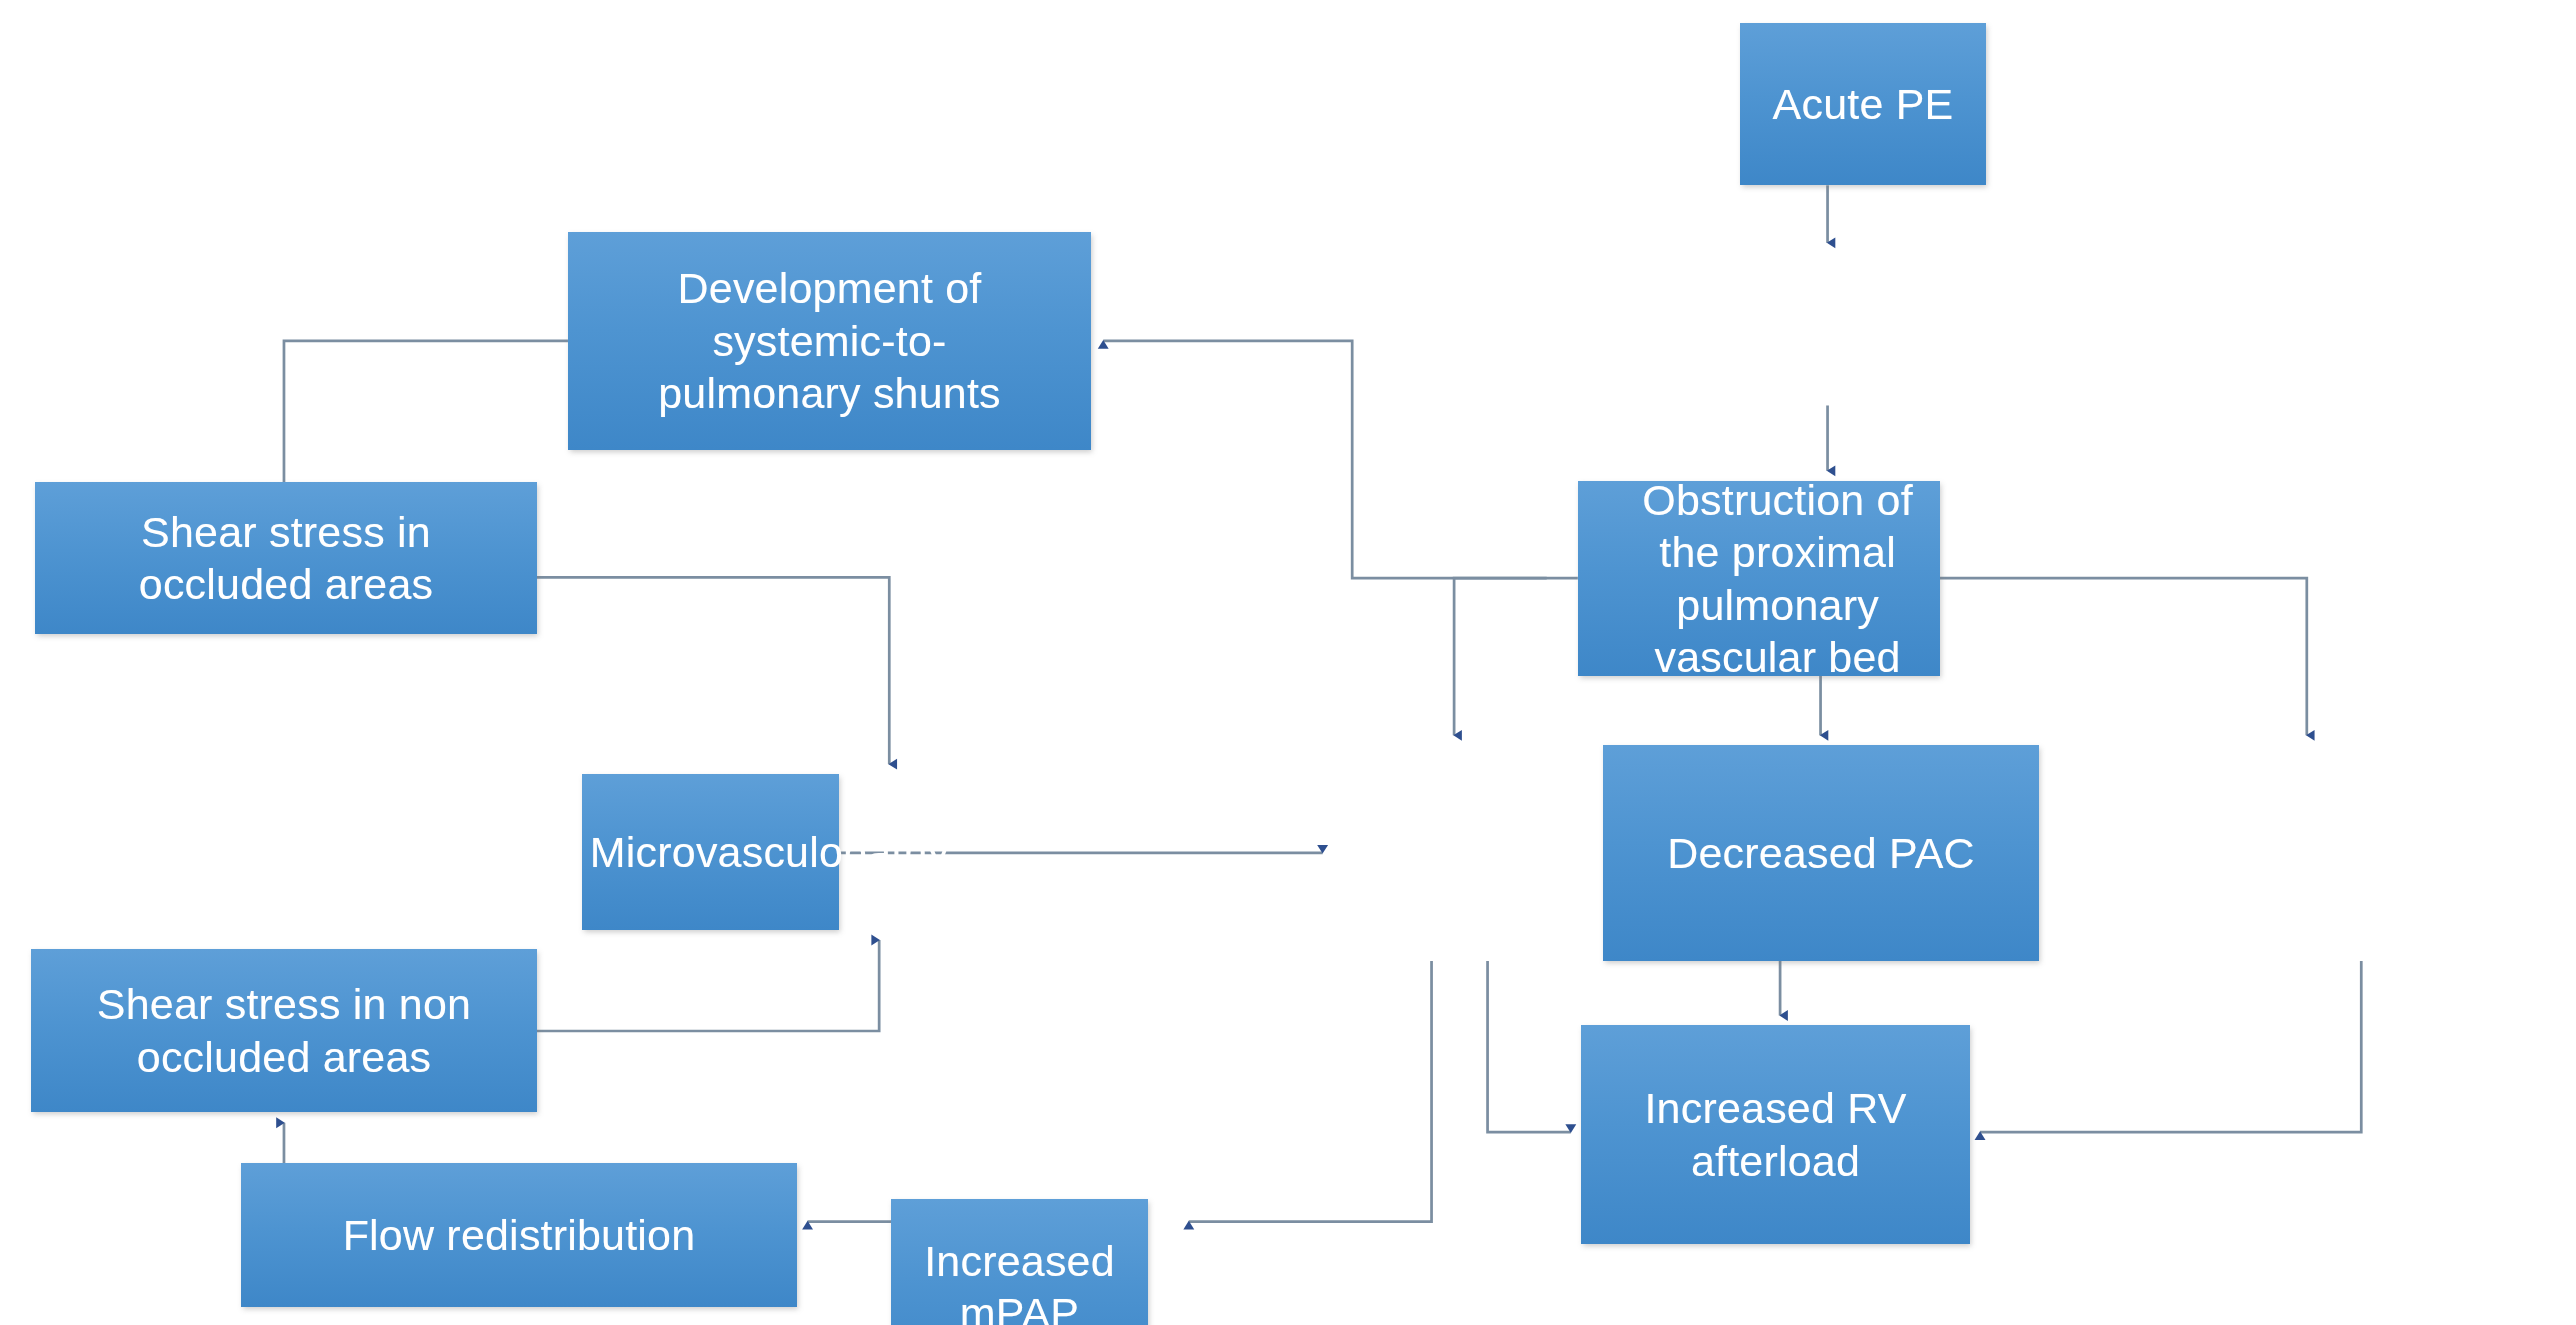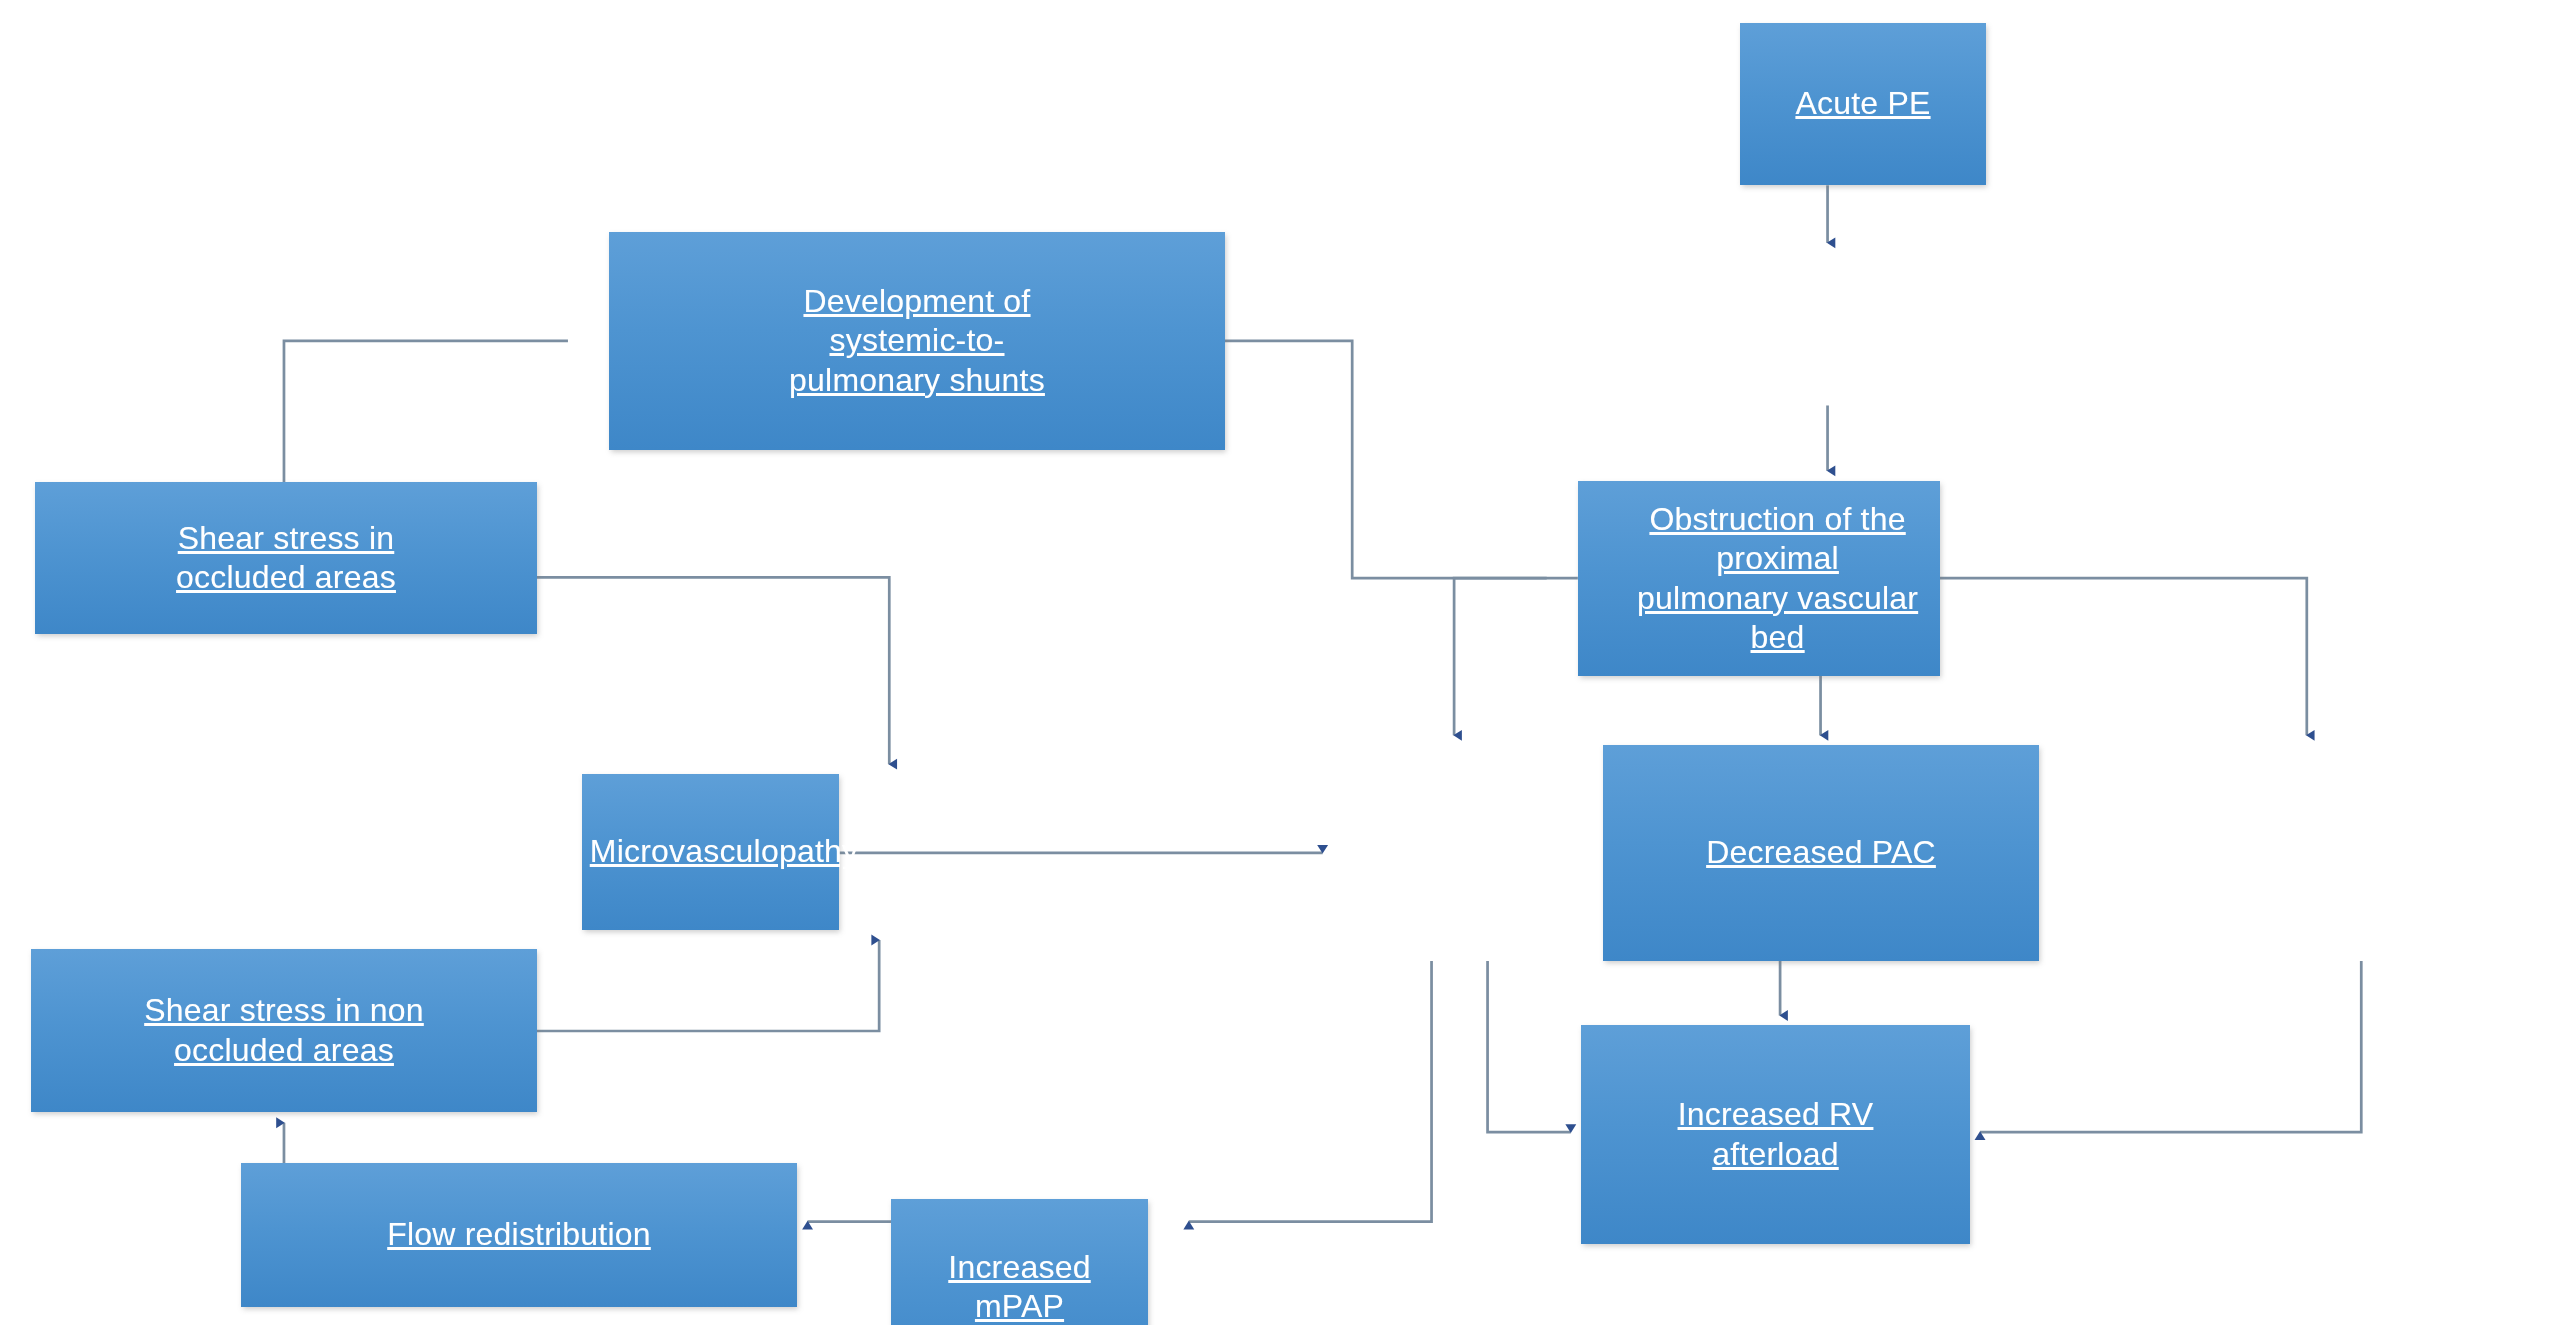--- a/index.html
+++ b/index.html
@@ -28,27 +28,26 @@
   .node {
     position: absolute;
     box-sizing: border-box;
     display: flex;
     align-items: center;
     justify-content: flex-end;
     text-align: center;
     color: #ffffff;
     background: linear-gradient(180deg, #5e9fd8 0%, #4e94d1 45%, #3e87c8 100%);
     box-shadow: 2.3px 3.1px 5.4px rgba(120,120,120,0.38);
-    font-size: 32px;
+    font-size: 43px;
     line-height: 1.22;
     letter-spacing: 0.2px;
     padding: 3.1px 7.8px;
     z-index: 2;
     text-shadow: 0 0 0.8px rgba(255,255,255,0.35);
-    text-decoration: underline;
   }
   .node span {
     display: block;
     width: 100%;
   }
 </style>
 </head>
 <body>
 
 <div id="canvas">
@@ -105,21 +104,21 @@
 
     </g>
   </svg>
 
   <div class="node" style="left: 1740px; top: 23px; width: 246px; height: 162px;">
     <span>Acute PE</span>
   </div>
   <div class="node" style="left: 1578px; top: 481px; width: 362px; height: 195px; padding-left: 45px;">
     <span>Obstruction of the proximal<br>pulmonary vascular bed</span>
   </div>
-  <div class="node" style="left: 568px; top: 232px; width: 616px; height: 218px; margin-left: 41px;">
+  <div class="node" style="left: 568px; top: 232px; width: 523px; height: 218px;">
     <span>Development of<br>systemic-to-<br>pulmonary shunts</span>
   </div>
   <div class="node" style="left: 35px; top: 482px; width: 502px; height: 152px;">
     <span>Shear stress in<br>occluded areas</span>
   </div>
   <div class="node" style="left: 582px; top: 774px; width: 257px; height: 156px;">
     <span>Microvasculopathy</span>
   </div>
   <div class="node" style="left: 31px; top: 949px; width: 506px; height: 163px;">
     <span>Shear stress in non<br>occluded areas</span>

